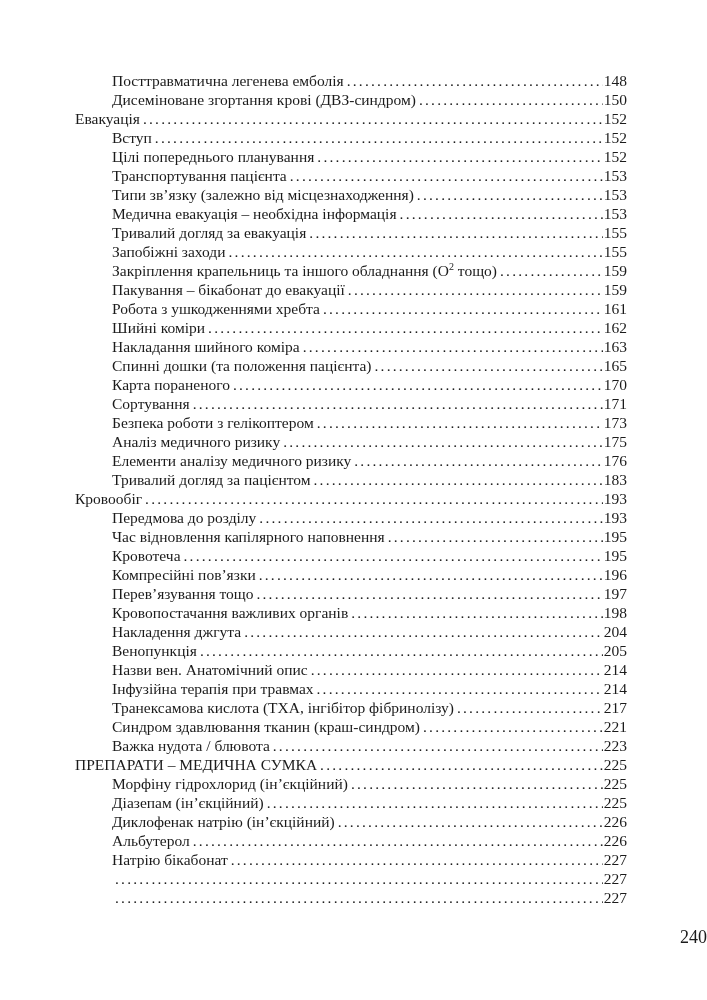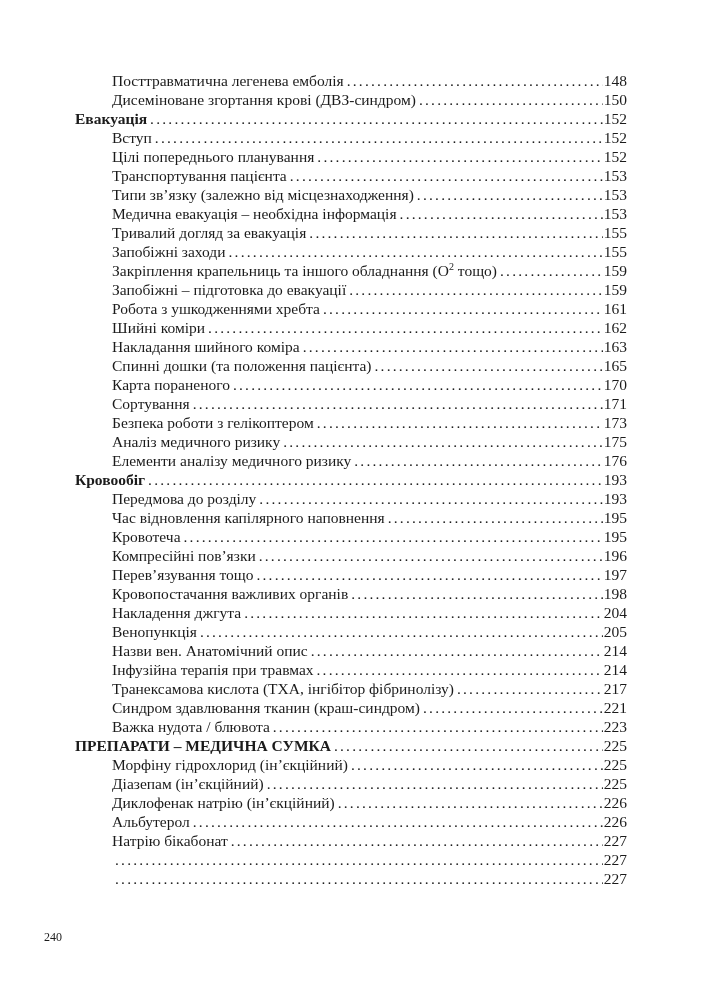--- a/index.html
+++ b/index.html
@@ -30,21 +30,21 @@
     display: flex;
     align-items: flex-start;
     line-height: 19px;
     font-size: 15.5px;
     white-space: nowrap;
   }
   .toc-row.entry {
     padding-left: 37px;
   }
   .toc-row.section .toc-label {
-    font-weight: bold;
+    font-weight: normal;
   }
   .toc-label {
     flex: 0 0 auto;
   }
   .toc-label sup {
     font-size: 10px;
     line-height: 0;
   }
   .toc-leader {
     flex: 1 1 0;
@@ -60,22 +60,22 @@
   .toc-page {
     flex: 0 0 auto;
   }
   .page-footer {
     position: absolute;
     top: 928px;
     left: 0;
     width: 707px;
     box-sizing: border-box;
     padding-left: 44px;
-    text-align: left;
-    font-size: 12px;
+    text-align: right;
+    font-size: 18px;
     line-height: 19px;
   }
 </style>
 </head>
 <body>
 
 <div class="doc-page">
   <main class="toc" id="toc">
       <div class="toc-row entry">
         <span class="toc-label">Посттравматична легенева емболія</span>
@@ -126,21 +126,21 @@
         <span class="toc-label">Запобіжні заходи</span>
         <span class="toc-leader"></span>
         <span class="toc-page">155</span>
       </div>
       <div class="toc-row entry">
         <span class="toc-label">Закріплення крапельниць та іншого обладнання (О<sup>2</sup> тощо)</span>
         <span class="toc-leader"></span>
         <span class="toc-page">159</span>
       </div>
       <div class="toc-row entry">
-        <span class="toc-label">Запобіжні – підготовка до евакуації</span>
+        <span class="toc-label">Пакування – бікабонат до евакуації</span>
         <span class="toc-leader"></span>
         <span class="toc-page">159</span>
       </div>
       <div class="toc-row entry">
         <span class="toc-label">Робота з ушкодженнями хребта</span>
         <span class="toc-leader"></span>
         <span class="toc-page">161</span>
       </div>
       <div class="toc-row entry">
         <span class="toc-label">Шийні коміри</span>
@@ -174,20 +174,25 @@
       </div>
       <div class="toc-row entry">
         <span class="toc-label">Аналіз медичного ризику</span>
         <span class="toc-leader"></span>
         <span class="toc-page">175</span>
       </div>
       <div class="toc-row entry">
         <span class="toc-label">Елементи аналізу медичного ризику</span>
         <span class="toc-leader"></span>
         <span class="toc-page">176</span>
+      </div>
+      <div class="toc-row entry">
+        <span class="toc-label">Тривалий догляд за пацієнтом</span>
+        <span class="toc-leader"></span>
+        <span class="toc-page">183</span>
       </div>
       <div class="toc-row section">
         <span class="toc-label">Кровообіг</span>
         <span class="toc-leader"></span>
         <span class="toc-page">193</span>
       </div>
       <div class="toc-row entry">
         <span class="toc-label">Передмова до розділу</span>
         <span class="toc-leader"></span>
         <span class="toc-page">193</span>

